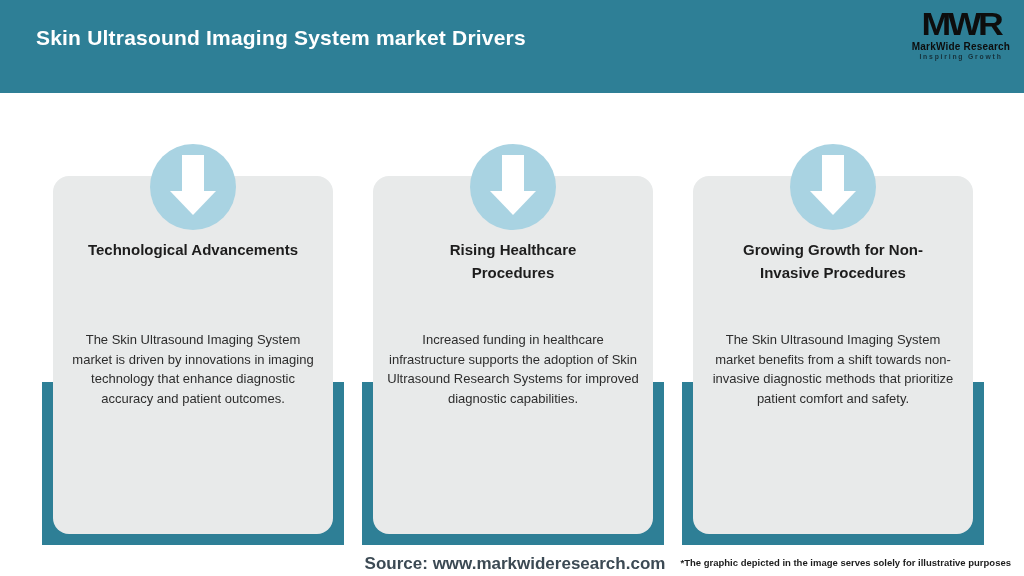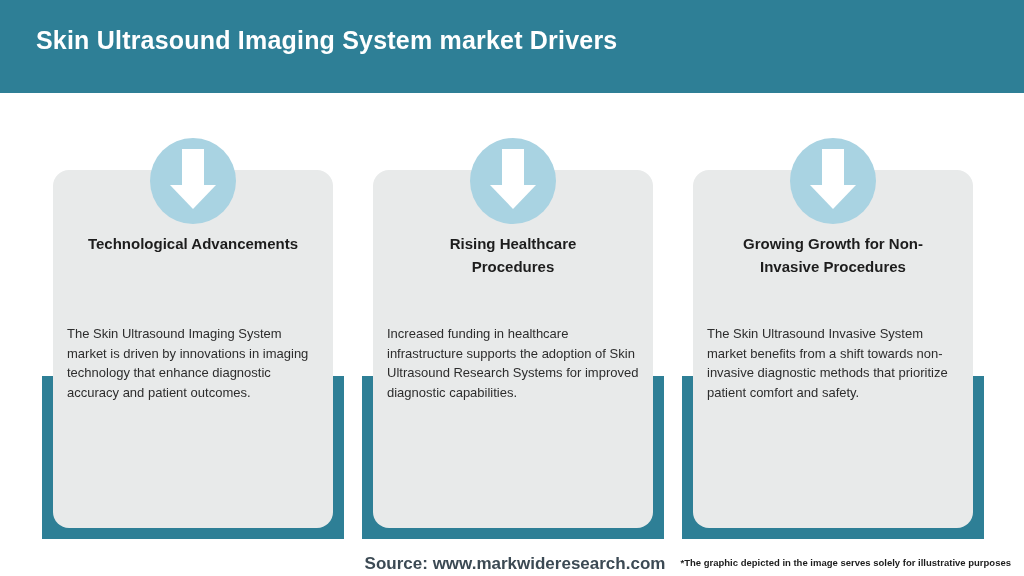--- a/index.html
+++ b/index.html
@@ -12,40 +12,40 @@
   }
 
   
   .header {
     position:absolute; top:0; left:0;
     width:1024px; height:93px;
     background:#2E7F96;
   }
   .header-title {
     position:absolute; top:26px; left:36px;
-    color:#ffffff; font-size:25px; font-weight:700;
+    color:#ffffff; font-size:21px; font-weight:700;
     letter-spacing:0.2px;
   }
   .logo {
     position:absolute; top:8px; right:10px;
     width:106px; text-align:center; color:#0d0d0d;
   }
   .logo-monogram {
     font-size:31px; font-weight:700; letter-spacing:-3px;
     line-height:33px; transform:scaleX(1.15);
   }
   .logo-name { font-size:10px; font-weight:700; letter-spacing:0.2px; }
   .logo-tagline {
     font-size:6.8px; font-weight:700; letter-spacing:1.8px;
     margin-top:1px; color:#16303a;
   }
 
   
   .cards-row {
-    position:absolute; top:127px; left:42px;
+    position:absolute; top:133px; left:42px;
     width:942px; height:412px;
     display:flex; gap:18px;
   }
   .card-wrap { position:relative; width:302px; height:412px; }
   .card-backing {
     position:absolute; left:0; right:0; top:249px; bottom:0;
     background:#2E7F96; z-index:1;
   }
   .card {
     position:absolute; left:11px; right:11px; top:43px; bottom:11px;
@@ -60,38 +60,43 @@
   }
   .card-circle svg { display:block; margin-top:-2px; }
   .card-title {
     font-size:15px; font-weight:700; color:#1d1d1d;
     text-align:center; white-space:pre-line;
     line-height:23px; height:46px;
   }
   .card-body {
     margin-top:46px;
     font-size:13px; line-height:19.5px; color:#2d2d2d;
-    text-align:left;
+    text-align:center;
   }
 
   
   .footer-source {
     position:absolute; top:554px; left:0; width:1024px;
     text-align:center; font-size:17px; font-weight:700; color:#3C4A54;padding-left:6px;
   }
   .footer-disclaimer {
     position:absolute; top:557px; right:13px;
     font-size:9.5px; color:#1c1c1c;font-weight:bold;
   }
 </style>
 </head>
 <body>
 
 <div class="header">
   <div class="header-title">Skin Ultrasound Imaging System market Drivers</div>
+  <div class="logo">
+    <div class="logo-monogram">MWR</div>
+    <div class="logo-name">MarkWide Research</div>
+    <div class="logo-tagline">Inspiring Growth</div>
+  </div>
 </div>
 
 <div class="cards-row">
 
   <div class="card-wrap">
     <div class="card-backing"></div>
     <div class="card">
       <div class="card-title">Technological Advancements</div>
       <div class="card-body">The Skin Ultrasound Imaging System market is driven by innovations in imaging technology that enhance diagnostic accuracy and patient outcomes.</div>
     </div>
@@ -116,21 +121,21 @@
         <polygon points="0,36 46,36 23,60" fill="#ffffff"></polygon>
       </svg>
     </div>
   </div>
 
   <div class="card-wrap">
     <div class="card-backing"></div>
     <div class="card">
       <div class="card-title">Growing Growth for Non-
 Invasive Procedures</div>
-      <div class="card-body">The Skin Ultrasound Invasive System market benefits from a shift towards non-invasive diagnostic methods that prioritize patient comfort and safety.</div>
+      <div class="card-body">The Skin Ultrasound Imaging System market benefits from a shift towards non-invasive diagnostic methods that prioritize patient comfort and safety.</div>
     </div>
     <div class="card-circle">
       <svg width="46" height="62" viewBox="0 0 46 62" xmlns="http://www.w3.org/2000/svg">
         <rect x="12" y="0" width="22" height="36" fill="#ffffff"></rect>
         <polygon points="0,36 46,36 23,60" fill="#ffffff"></polygon>
       </svg>
     </div>
   </div>
 
 </div>

